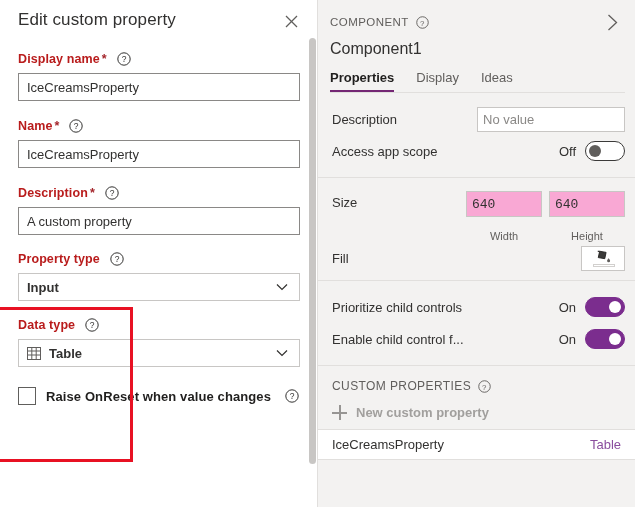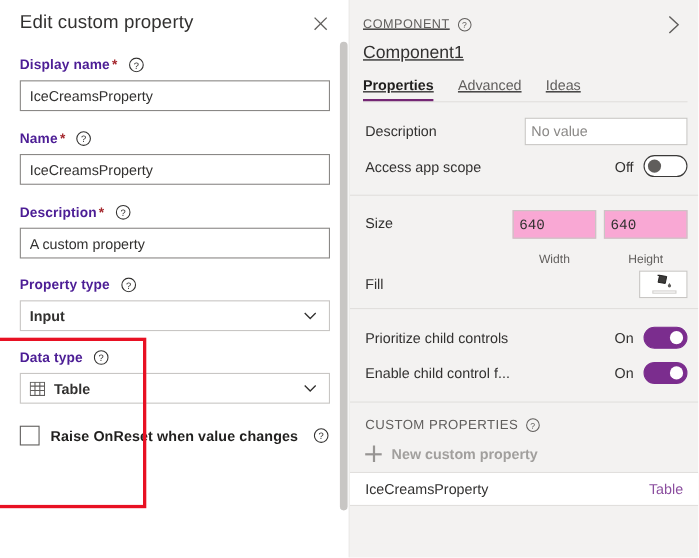--- a/index.html
+++ b/index.html
@@ -66,21 +66,21 @@
   .field-block { margin-top: 17px; }
   .field-label-row {
     display: flex;
     align-items: center;
     gap: 0px;
     margin-bottom: 6px;
     height: 16px;
   }
   .field-label {
     font-size: 12.5px;
-    color: #4c1d95;
+    color: #b91c1c;
     font-weight: 600;
     letter-spacing: 0.1px;
   }
   .req-star {
     color: #a4262c;
     font-size: 12.5px;
     font-weight: 600;
     margin-left: 2px;
   }
   .help-icon {
@@ -214,21 +214,20 @@
     width: 317px;
     height: 507px;
     background: #f3f2f1;
     box-sizing: border-box;
     flex: 0 0 317px;
     overflow: hidden;
   }
   .rp-head {
     padding: 9px 10px 0 12px;
     background: #f3f2f1;
-    text-decoration: underline;
   }
   .rp-head-top {
     display: flex;
     align-items: center;
     justify-content: space-between;
   }
   .rp-eyebrow {
     display: flex;
     align-items: center;
     gap: 7px;
@@ -640,21 +639,21 @@
         <div class="expand-btn">
           <svg width="11" height="17" viewBox="0 0 11 17" aria-hidden="true">
             <polyline points="1.5,1 9.5,8.5 1.5,16" fill="none" stroke="#605e5c" stroke-width="1.3"></polyline>
           </svg>
         </div>
       </div>
       <div class="rp-title">Component1</div>
 
       <div class="rp-tabs">
         <div class="rp-tab active">Properties</div>
-        <div class="rp-tab">Advanced</div>
+        <div class="rp-tab">Display</div>
         <div class="rp-tab">Ideas</div>
       </div>
     </div>
 
     <div class="rp-section">
       <div class="rp-row">
         <span class="rp-row-label">Description</span>
         <input class="rp-input" placeholder="No value" style="">
       </div>
       <div class="rp-row">

